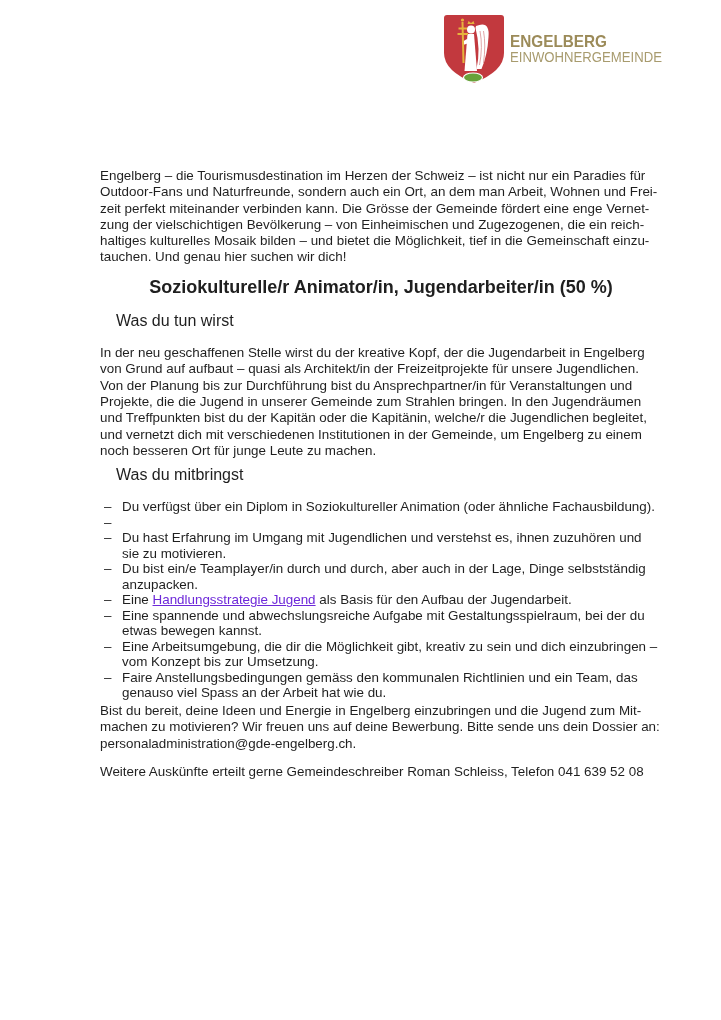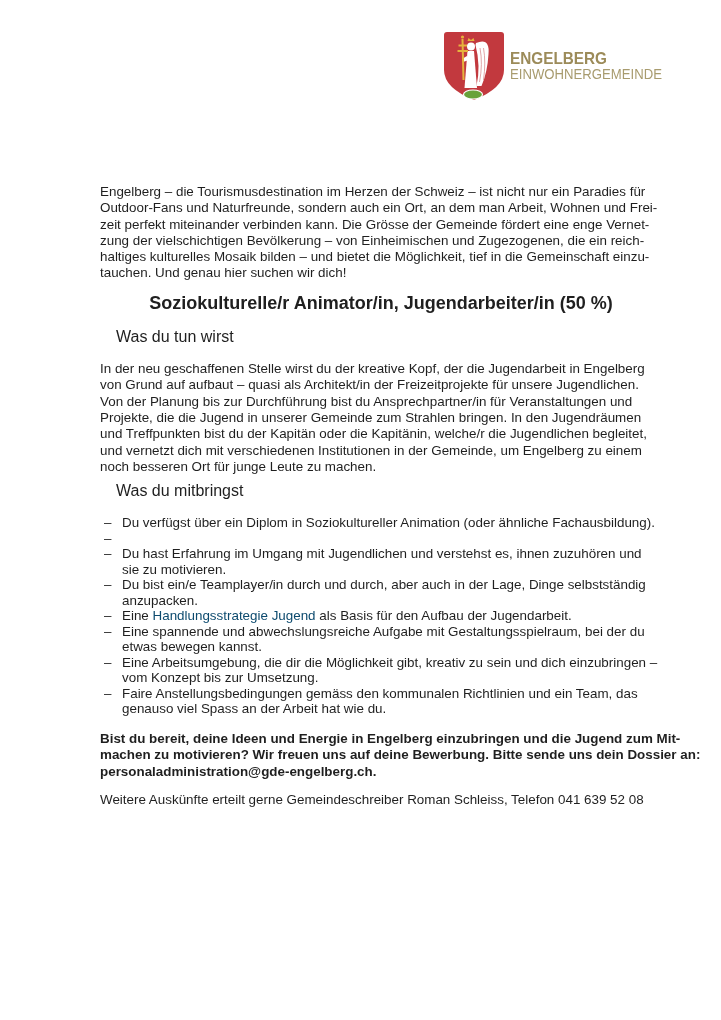--- a/index.html
+++ b/index.html
@@ -7,30 +7,30 @@
     position: relative;
     width: 721px;
     height: 1020px;
     background: #ffffff;
     font-family: "Liberation Sans", sans-serif;
     color: #1f1f1f;
     overflow: hidden;
   }
 
   
-  .logo { position: absolute; left: 443px; top: 30px; }
+  .logo { position: absolute; left: 443px; top: 13px; }
   .logo svg { display: block; }
   .logo-name   { font-family: "Liberation Sans", sans-serif; font-weight: bold; font-size: 16.5px; }
   .logo-sub    { font-family: "Liberation Sans", sans-serif; font-weight: normal; font-size: 15px; }
 
   
   .content {
     position: absolute;
     left: 100px;
-    top: 184px;
+    top: 168px;
     width: 562px;
     font-size: 13.4px;
     line-height: 16.3px;
   }
   .para { margin: 0; white-space: pre; }
 
   .job-title {
     margin: 12px 0 0 0;
     font-size: 18px;
     line-height: 19px;
@@ -53,23 +53,23 @@
   .dash-list { list-style: none; margin: 0; padding: 0; line-height: 15.5px; }
   .dash-item { display: flex; align-items: flex-start; }
   .dash {
     flex: 0 0 22px;
     width: 22px;
     box-sizing: border-box;
     padding-left: 4px;
   }
   .li-text { white-space: pre; }
 
-  .doc-link { color: #0c4a6e; cursor: pointer; }
+  .doc-link { color: #6d28d9; text-decoration: underline; cursor: pointer; }
 
-  .closing { margin-top: 14px; font-weight: bold; }
+  .closing { margin-top: 2px; }
   .contact { margin-top: 12px; }
 </style>
 </head>
 <body>
 
 <div class="page">
 
   <div class="logo">
     <svg width="222" height="80" viewBox="0 0 222 80">
 

